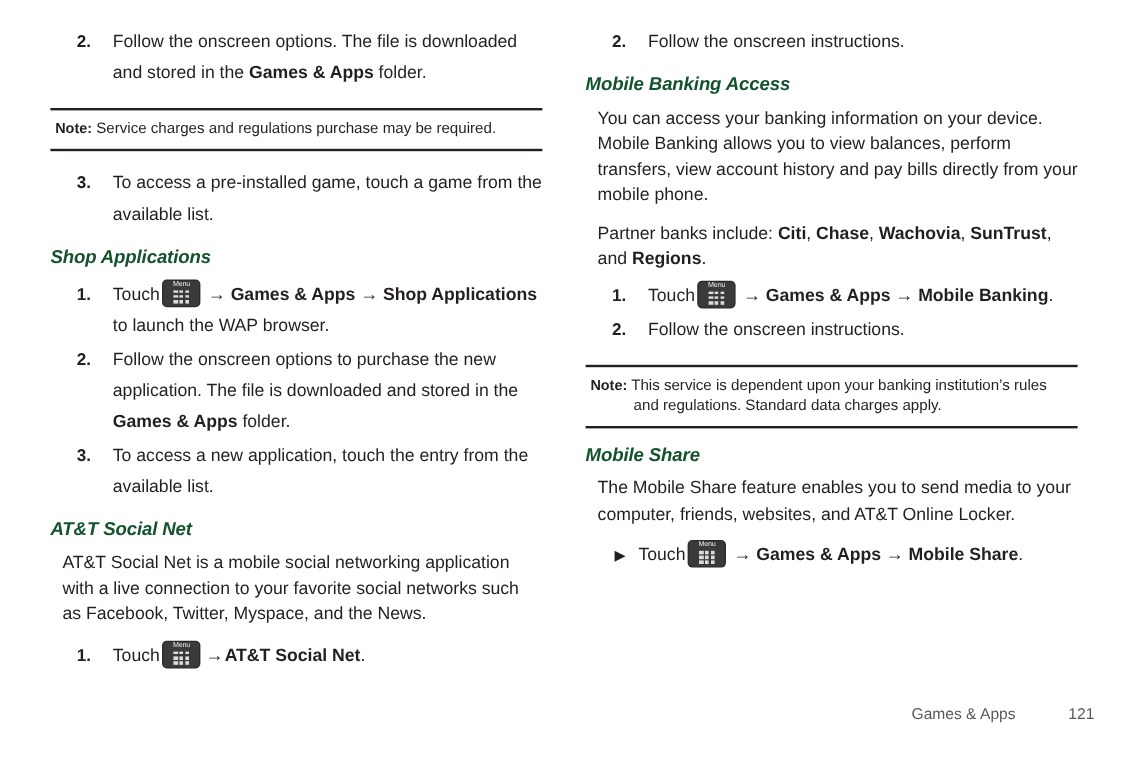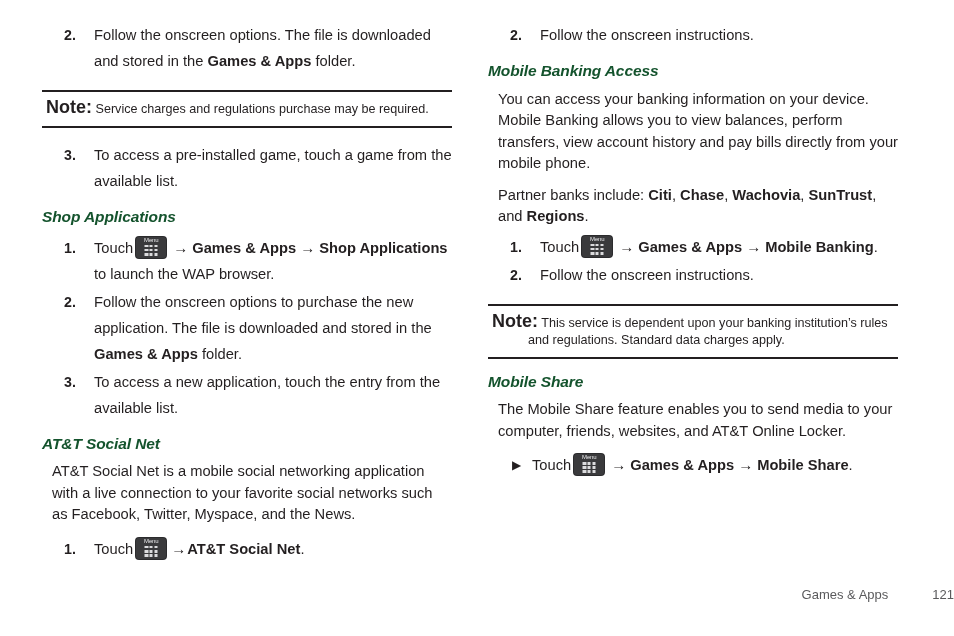--- a/index.html
+++ b/index.html
@@ -138,30 +138,31 @@
     padding: 7px 2px 8px 4px;
   }
   .note .ntext {
     font-size: 12.6px;
     line-height: 17px;
     padding-left: 36px;
     text-indent: -36px;
   }
   .note .nlabel {
     font-weight: bold;
-    font-size: 18px;
+    font-size: 12px;
   }
 
   
   .footer {
     position: absolute;
     left: 4px;
     right: 0;
     bottom: 34px;
     text-align: right;
+    padding-right: 42px;
     font-size: 13px;
     color: #5a5a5c;
   }
   .footer .fsect { margin-right: 44px; }
   .footer .fpage { }
 </style>
 </head>
 <body>
 
 <div class="page">

